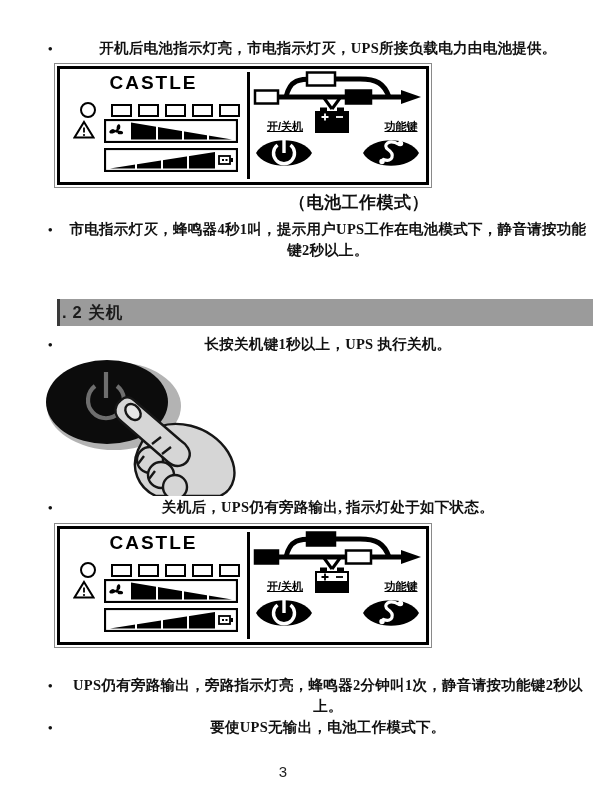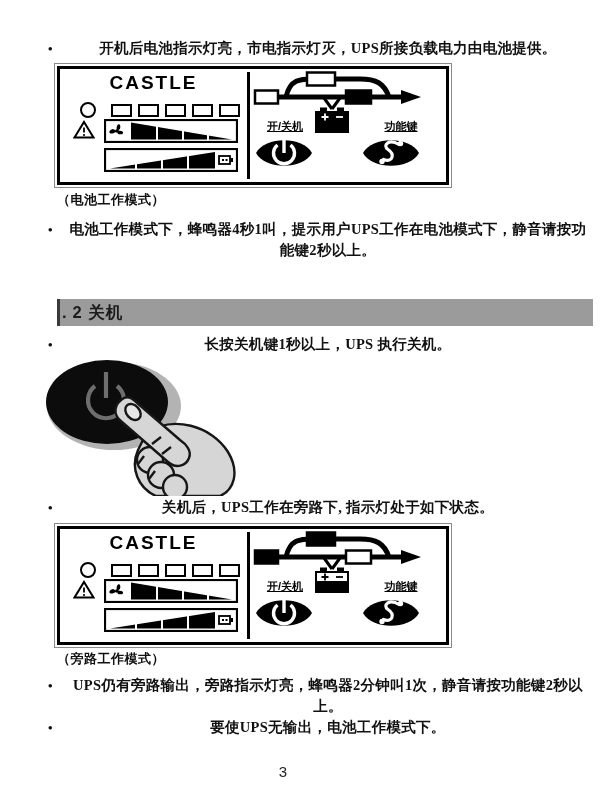--- a/index.html
+++ b/index.html
@@ -14,23 +14,23 @@
   .li .tx{flex:1 1 auto;text-align:center;}
   
   .secbar{
     position:absolute;left:57px;top:299px;width:533px;height:27px;background:#9b9b9b;
     border-left:3px solid #3a3a3a;display:flex;align-items:center;
     font-family:"Liberation Sans","DejaVu Sans",sans-serif;font-weight:700;font-size:16.5px;color:#1b1b1b;
   }
   .secbar .dot{margin-left:2px;}
   .secbar .lab{margin-left:6px;letter-spacing:1px;}
   
-  .caption{position:absolute;left:57px;width:372px;text-align:left;font-weight:700;font-size:13px;letter-spacing:.5px;}
-  
-  .panel{position:absolute;left:57px;width:366px;height:113px;border:3px solid #000;outline:1px solid #8a8a8a;outline-offset:2px;background:#fff;padding-left:20px;}
+  .caption{position:absolute;left:57px;width:372px;text-align:right;font-weight:700;font-size:17px;letter-spacing:.5px;}
+  
+  .panel{position:absolute;left:57px;width:366px;height:113px;border:3px solid #000;outline:1px solid #8a8a8a;outline-offset:2px;background:#fff;}
   .p-left{position:absolute;left:0;top:0;width:187px;height:113px;}
   .brand{position:absolute;top:3px;left:0;width:187px;text-align:center;
          font-family:"Liberation Sans","DejaVu Sans",sans-serif;font-weight:700;font-size:19px;letter-spacing:2px;color:#000;}
   .led-row{position:absolute;top:33px;left:20px;display:flex;align-items:center;}
   .led-circle{width:12px;height:12px;border:2px solid #000;border-radius:50%;margin-right:15px;}
   .led-rect{width:17px;height:9px;border:2px solid #000;margin-right:6px;}
   .led-rect:last-child{margin-right:0;}
   .warn-icon{position:absolute;top:51px;left:13px;}
   .gauge1{position:absolute;top:50px;left:44px;}
   .gauge2{position:absolute;top:79px;left:44px;}
@@ -137,21 +137,21 @@
         </g>
       </svg>
     </div>
   </div>
 
   <div class="caption" style="top:191px;">（电池工作模式）</div>
 
   <div class="tblock" style="top:219px;">
     <div class="li">
       <span class="mk">•</span>
-      <span class="tx">电池工作模式下，蜂鸣器4秒1叫，提示用户UPS工作在电池模式下，静音请按功能键2秒以上。</span>
+      <span class="tx">市电指示灯灭，蜂鸣器4秒1叫，提示用户UPS工作在电池模式下，静音请按功能键2秒以上。</span>
     </div>
   </div>
 
   <div class="secbar">
     <span class="dot">.</span>
     <span class="lab">2 关机</span>
   </div>
 
   <div class="tblock" style="top:334px;">
     <div class="li">
@@ -174,21 +174,21 @@
       <circle cx="141" cy="131" r="12"></circle>
       <path d="M90,42 C80,48 78,58 88,66 L134,106 C142,113 152,110 155,102 C158,95 152,88 146,84 L102,46 C98,42 94,40 90,42 Z"></path>
       <ellipse cx="99" cy="56" rx="6.5" ry="9" transform="rotate(-42 99 56)" fill="#e6e6e6"></ellipse>
       <path d="M118,88 l9,-7 M128,98 l9,-7 M110,100 l-6,8 M121,115 l-6,8" fill="none"></path>
     </g>
   </svg>
 
   <div class="tblock" style="top:497px;">
     <div class="li">
       <span class="mk">•</span>
-      <span class="tx">关机后，UPS工作在旁路下, 指示灯处于如下状态。</span>
+      <span class="tx">关机后，UPS仍有旁路输出, 指示灯处于如下状态。</span>
     </div>
   </div>
 
   <div class="panel" style="top:526px;">
     <div class="p-left">
       <div class="brand">CASTLE</div>
       <div class="led-row">
         <div class="led-circle"></div>
         <div class="led-rect"></div>
         <div class="led-rect"></div>
@@ -255,21 +255,20 @@
         <path d="M1,20 C10,3 48,3 57,20 C48,37 10,37 1,20 Z" fill="#000"></path>
         <g>
           <path d="M37,11.5 C27,5.5 20,12 26,16.5 C33,21 31,30 21.5,26.5" fill="none" stroke="#fff" stroke-width="3.2" stroke-linecap="round"></path>
           <circle cx="38.5" cy="10.5" r="2.7" fill="#fff"></circle>
           <circle cx="20" cy="28.5" r="2.7" fill="#fff"></circle>
         </g>
       </svg>
     </div>
   </div>
 
-  <div class="caption" style="top:650px;">（旁路工作模式）</div>
 
   <div class="tblock" style="top:675px;">
     <div class="li">
       <span class="mk">•</span>
       <span class="tx">UPS仍有旁路输出，旁路指示灯亮，蜂鸣器2分钟叫1次，静音请按功能键2秒以上。</span>
     </div>
     <div class="li">
       <span class="mk">•</span>
       <span class="tx">要使UPS无输出，电池工作模式下。</span>
     </div>

